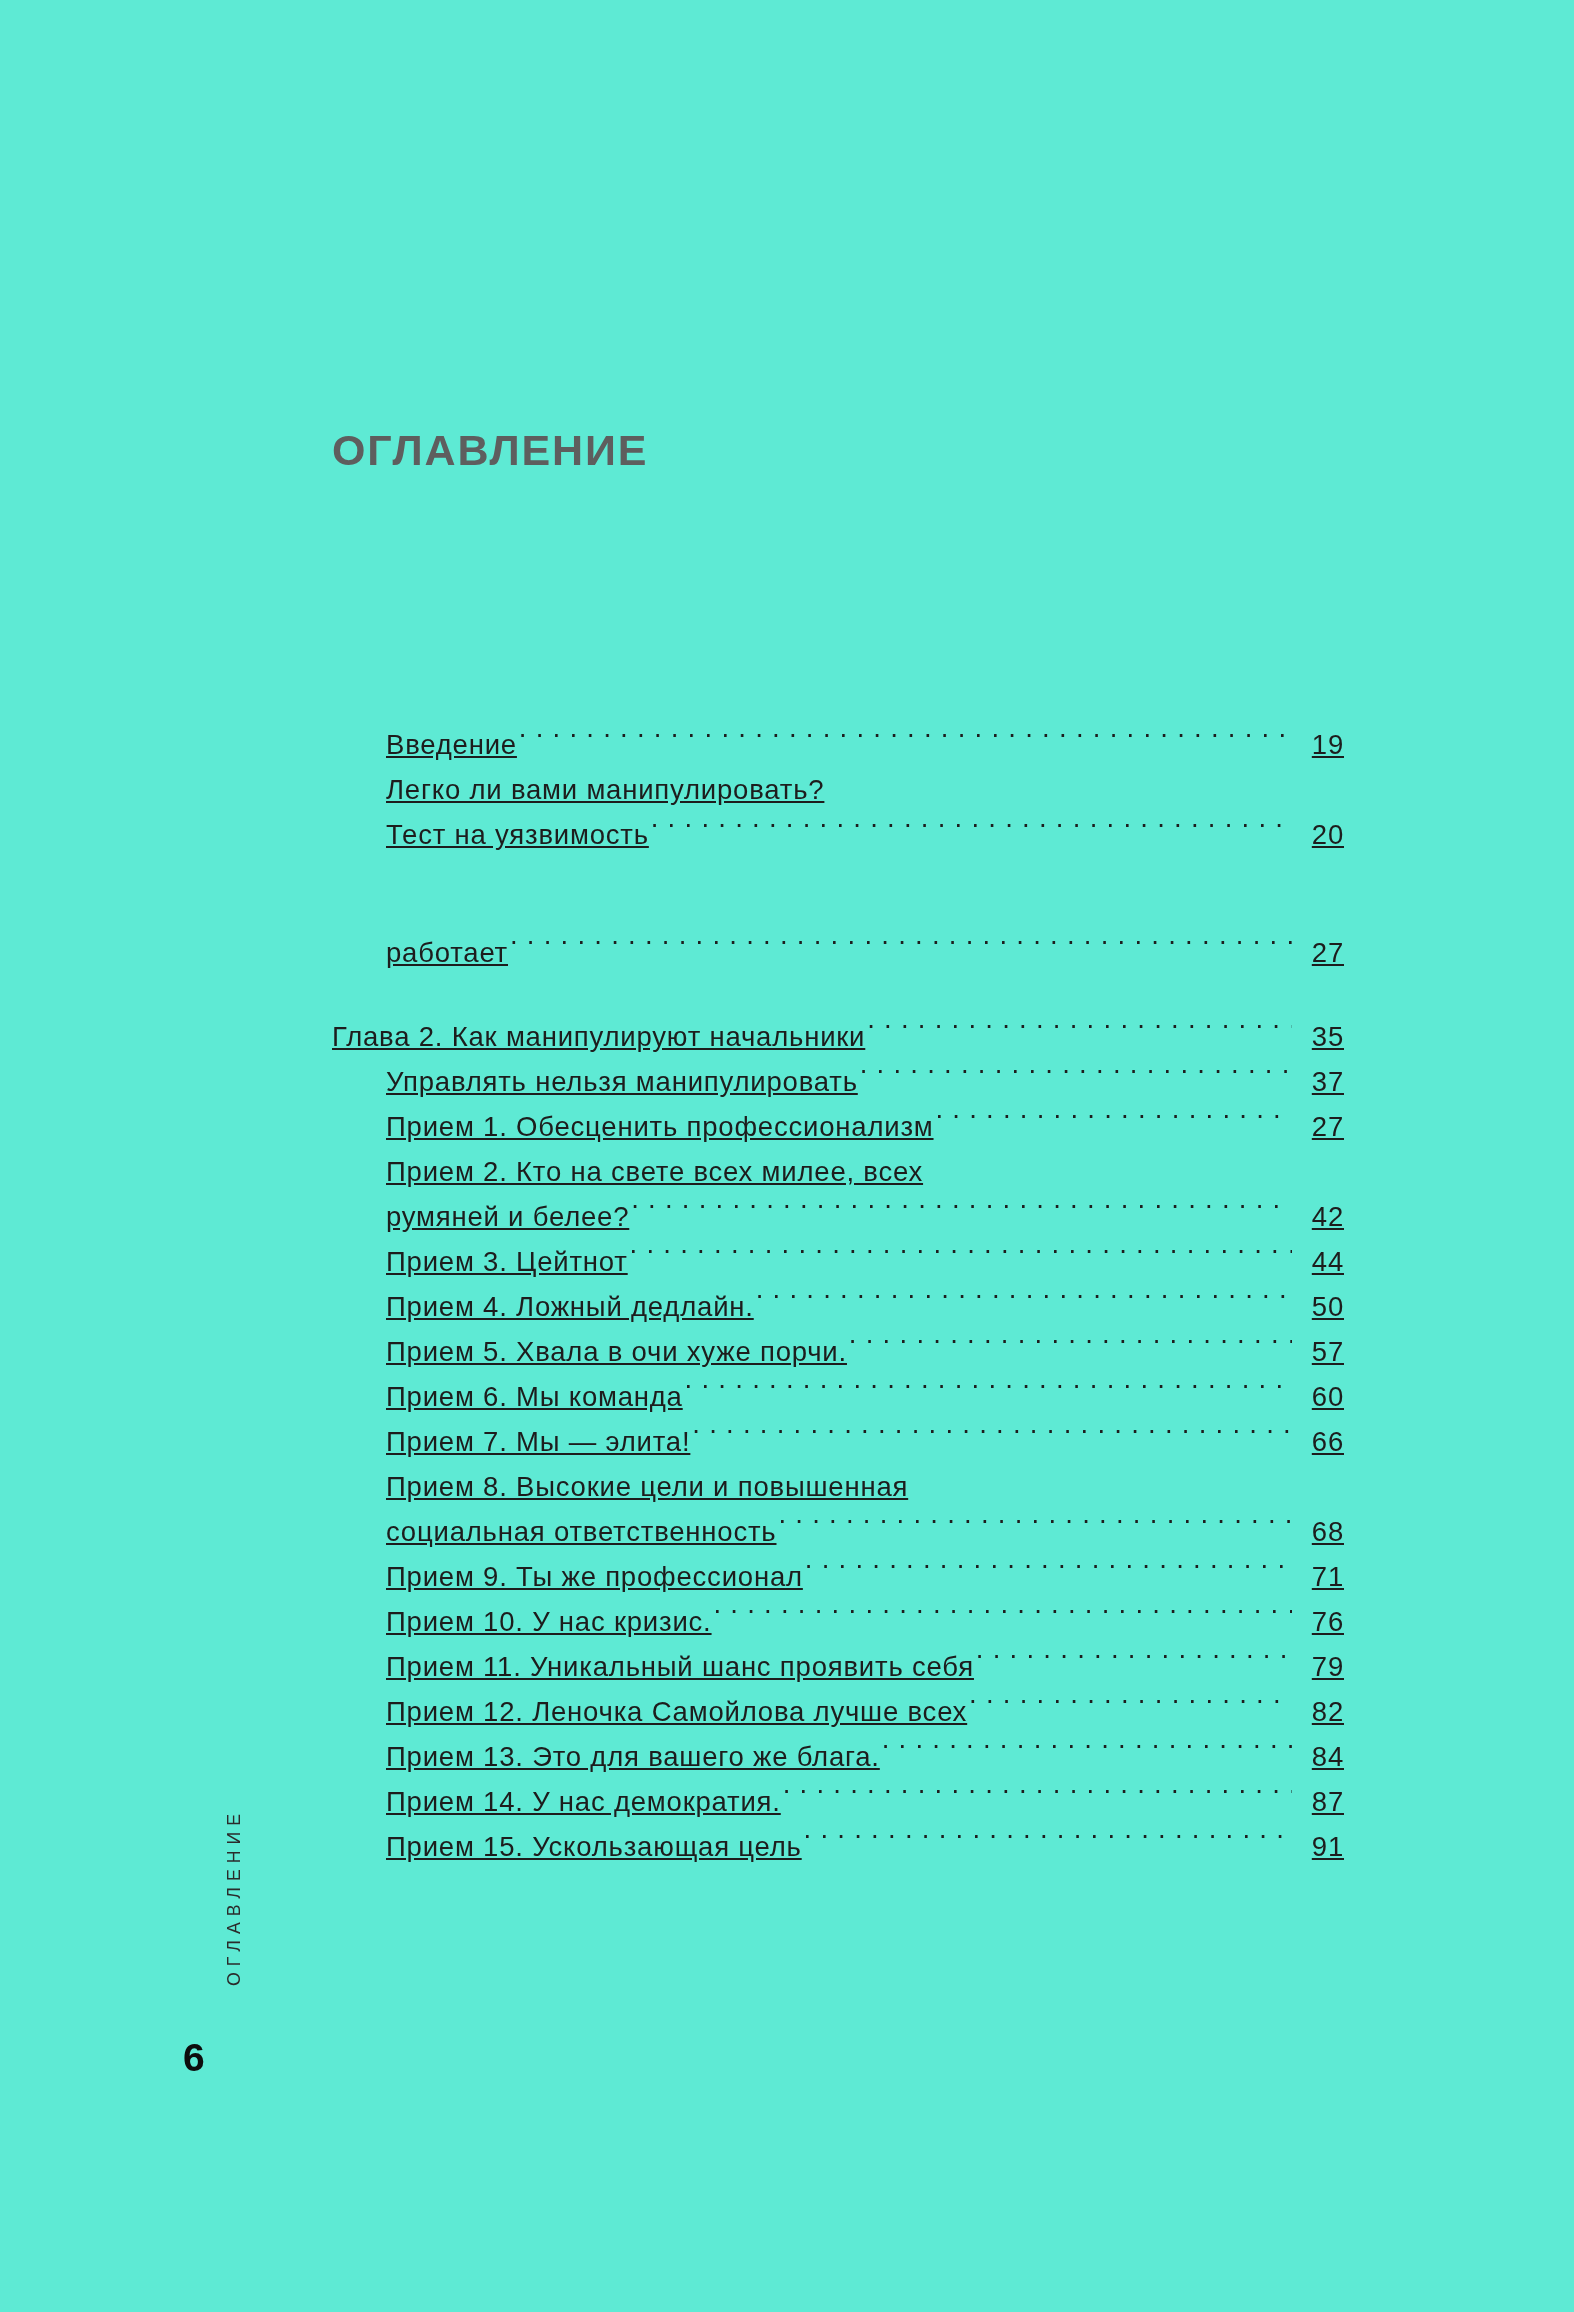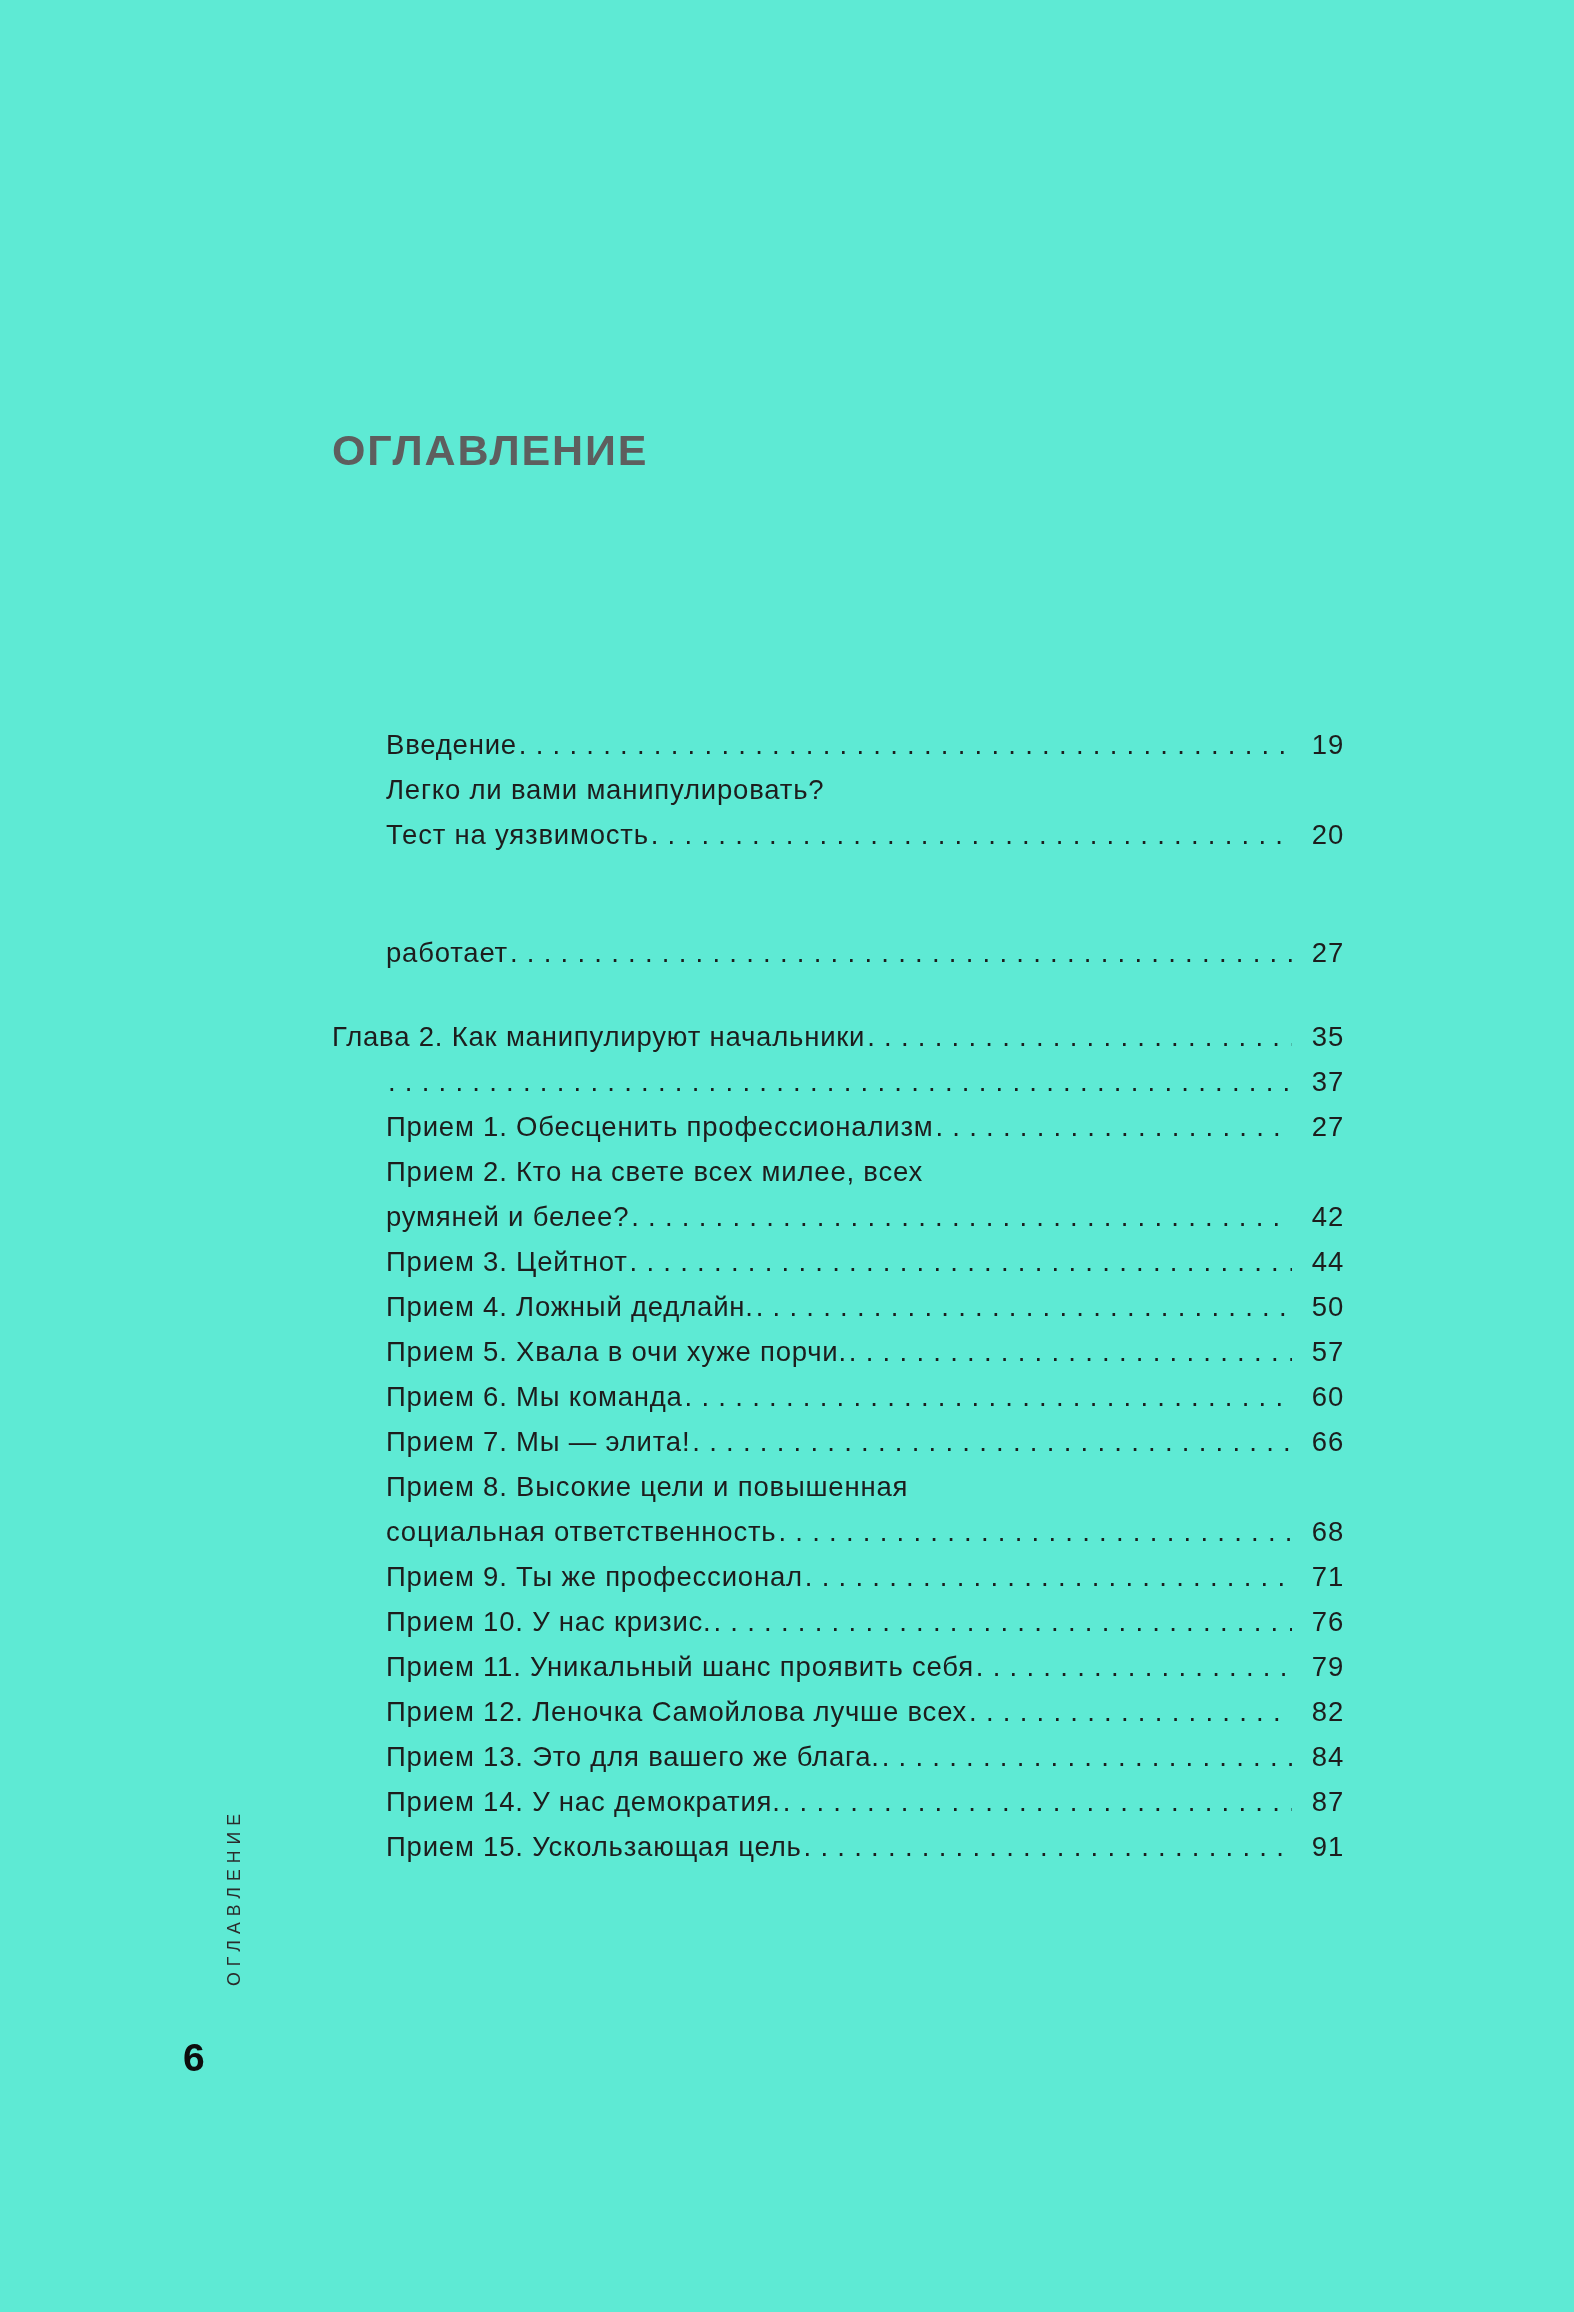--- a/index.html
+++ b/index.html
@@ -66,26 +66,27 @@
   
   #toc {
     position: absolute;
     left: 332px;
     top: 722px;
     width: 1012px;
   }
 
   .toc-row {
     display: flex;
-    align-items: flex-end;
+    align-items: flex-start;
     font-size: 27.5px;
     letter-spacing: 0.8px;
     color: #1d1d1d;
     line-height: 45px;
     white-space: nowrap;
+    text-decoration: underline;
   }
 
   
   .lvl-chapter { padding-left: 0px; }
   
   .lvl-sub     { padding-left: 54px; }
   
   .lvl-cont    { padding-left: 54px; }
 
   .toc-label {
@@ -164,20 +165,21 @@
         </div>
       </div>
     <div class="block-gap-md"></div>
     <div id="group-ch2">
         <div class="toc-row lvl-chapter">
           <span class="toc-label">Глава 2. Как манипулируют начальники</span>
           <span class="toc-dots"></span>
           <span class="toc-page">35</span>
         </div>
         <div class="toc-row lvl-sub">
+          <span class="toc-label">Управлять нельзя манипулировать</span>
           <span class="toc-dots"></span>
           <span class="toc-page">37</span>
         </div>
         <div class="toc-row lvl-sub">
           <span class="toc-label">Прием 1. Обесценить профессионализм</span>
           <span class="toc-dots"></span>
           <span class="toc-page">27</span>
         </div>
         <div class="toc-row lvl-sub">
           <span class="toc-label">Прием 2. Кто на свете всех милее, всех</span>

